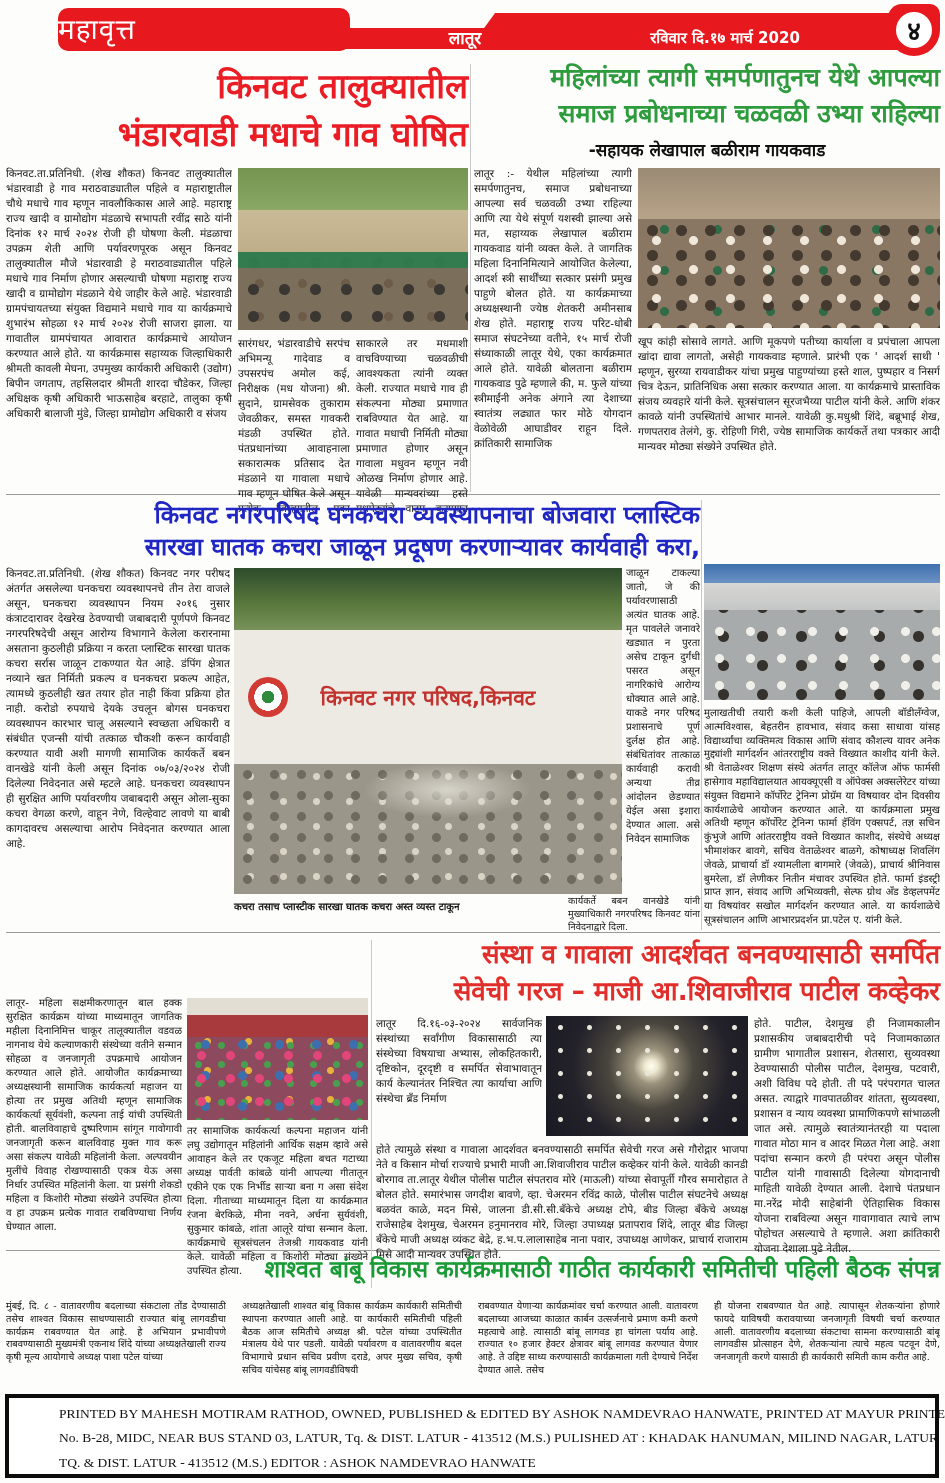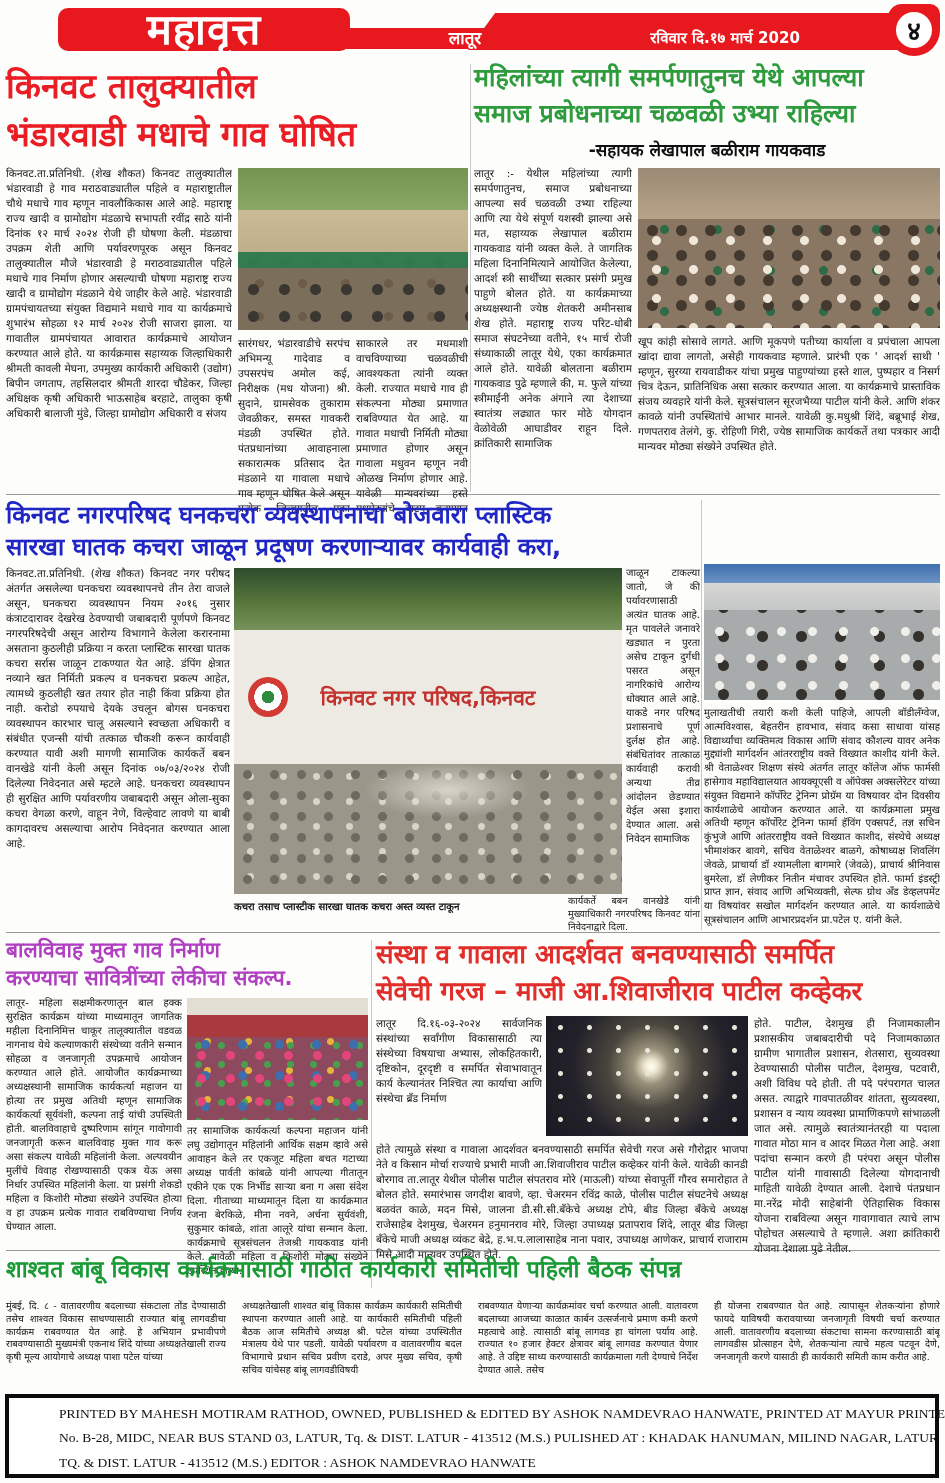--- a/index.html
+++ b/index.html
@@ -5,32 +5,32 @@
   html,body{margin:0;padding:0;background:#d8d8d8;}
   .page{position:relative;width:945px;height:1483px;margin:0 auto;background:#fdfdfc;
         font-family:"DejaVu Sans",sans-serif;overflow:hidden;}
   .abs{position:absolute;}
   
   .mast-strip{position:absolute;left:288px;top:28px;width:632px;height:21px;background:#e7191f;
               clip-path:polygon(1.5% 0,100% 0,99% 100%,0 100%);}
   .mast-strip2{position:absolute;left:468px;top:13px;width:452px;height:37px;background:#e7191f;
                clip-path:polygon(6% 0,100% 0,100% 100%,0 100%);}
   .mast-title{position:absolute;left:58px;top:8px;width:292px;height:43px;background:#e7191f;
-              border-radius:10px;color:#fff;font-weight:bold;font-size:42px;line-height:43px;
-              text-align:center;letter-spacing:1px;}
+              border-radius:10px;color:#fff;font-weight:normal;font-size:28px;line-height:43px;
+              text-align:left;letter-spacing:1px;}
   .mast-city{position:absolute;left:400px;top:27px;width:130px;height:22px;color:#fff;
              font-weight:bold;font-size:17px;line-height:22px;text-align:center;}
   .mast-date{position:absolute;left:610px;top:27px;width:230px;height:22px;color:#fff;
              font-weight:bold;font-size:15px;line-height:22px;text-align:center;}
   .page-badge{position:absolute;left:888px;top:4px;width:52px;height:52px;background:#e7191f;
               border-radius:14px 10px 26px 26px;display:flex;align-items:center;justify-content:center;}
   .page-badge .num{width:36px;height:36px;border-radius:50%;background:#fff;color:#111;
                    font-weight:bold;font-size:26px;display:flex;align-items:center;justify-content:center;}
   
-  .hl{margin:0;text-align:left;font-weight:bold;}
+  .hl{margin:0;text-align:right;font-weight:bold;}
   .body-text{font-size:10.5px;line-height:15px;text-align:justify;color:#151515;overflow:hidden;}
   .caption{font-size:10px;font-weight:bold;color:#1c1c1c;line-height:13px;}
   .rule-h{position:absolute;height:1px;background:#9a9a9a;}
   .rule-v{position:absolute;width:1px;background:#c9c9c9;}
   
   .hl-a1{font-size:34px;line-height:1.42;color:#ea1c24;}
   .hl-a2{font-size:25px;line-height:1.45;color:#2e9b3d;}
   .byline-a2{font-size:17px;font-weight:bold;color:#101010;text-align:center;margin:0;}
   .hl-a3{font-size:24px;line-height:1.32;color:#2026c4;}
   .hl-a4{font-size:22px;line-height:1.35;color:#a03fc0;}
@@ -150,24 +150,20 @@
     <div class="caption abs" style="left:562px;top:394px;width:132px;font-size:9.5px;font-weight:normal;text-align:justify;">कार्यकर्ते बबन वानखेडे यांनी मुख्याधिकारी नगरपरिषद किनवट यांना निवेदनाद्वारे दिला.</div>
     <div class="body-text abs" style="left:620px;top:66px;width:74px;height:324px;font-size:10px;line-height:14px;">जाळून टाकल्या जातो, जे की पर्यावरणासाठी अत्यंत घातक आहे. मृत पावलेले जनावरे खड्यात न पुरता असेच टाकून दुर्गंधी पसरत असून नागरिकांचे आरोग्य धोक्यात आले आहे. याकडे नगर परिषद प्रशासनाचे पूर्ण दुर्लक्ष होत आहे. संबंधितांवर तात्काळ कार्यवाही करावी अन्यथा तीव्र आंदोलन छेडण्यात येईल असा इशारा देण्यात आला. असे निवेदन सामाजिक</div>
   </section>
 
   <section class="abs" style="left:704px;top:500px;width:236px;height:430px;">
     <div class="photo photo-a4 abs" style="left:0;top:64px;width:236px;height:136px;"></div>
     <div class="body-text abs" style="left:0;top:206px;width:236px;height:222px;font-size:10px;line-height:13.8px;">मुलाखतीची तयारी कशी केली पाहिजे, आपली बॉडीलँग्वेज, आत्मविश्वास, बेहतरीन हावभाव, संवाद कसा साधावा यांसह विद्यार्थ्यांचा व्यक्तिमत्व विकास आणि संवाद कौशल्य यावर अनेक मुद्द्यांशी मार्गदर्शन आंतरराष्ट्रीय वक्ते विख्यात काशीद यांनी केले. श्री वेताळेश्वर शिक्षण संस्थे अंतर्गत लातूर कॉलेज ऑफ फार्मसी हासेगाव महाविद्यालयात आयक्यूएसी व ऑपेक्स अक्सलेरेटर यांच्या संयुक्त विद्यमाने कॉर्पोरेट ट्रेनिन्ग प्रोग्रॅम या विषयावर दोन दिवसीय कार्यशाळेचे आयोजन करण्यात आले. या कार्यक्रमाला प्रमुख अतिथी म्हणून कॉर्पोरेट ट्रेनिन्ग फार्मा हॅविंग एक्सपर्ट, तज्ञ सचिन कुंभुजे आणि आंतरराष्ट्रीय वक्ते विख्यात काशीद, संस्थेचे अध्यक्ष भीमाशंकर बावगे, सचिव वेताळेश्वर बाळगे, कोषाध्यक्ष शिवलिंग जेवळे, प्राचार्या डॉ श्यामलीला बागमारे (जेवळे), प्राचार्य श्रीनिवास बुमरेला, डॉ लेणीकर नितीन मंचावर उपस्थित होते. फार्मा इंडस्ट्री प्राप्त ज्ञान, संवाद आणि अभिव्यक्ती, सेल्फ ग्रोथ अँड डेव्हलपमेंट या विषयांवर सखोल मार्गदर्शन करण्यात आले. या कार्यशाळेचे सूत्रसंचालन आणि आभारप्रदर्शन प्रा.पटेल ए. यांनी केले.</div>
   </section>
 
   <section class="abs" style="left:6px;top:936px;width:362px;height:352px;">
-    <h1 class="hl hl-a5 abs" style="left:0;top:0;width:362px;">
-      <span>बालविवाह मुक्त गाव निर्माण</span><br>
-      <span>करण्याचा सावित्रींच्या लेकीचा संकल्प.</span>
-    </h1>
     <div class="body-text abs" style="left:0;top:60px;width:176px;height:290px;font-size:10px;line-height:14px;">लातूर- महिला सक्षमीकरणातून बाल हक्क सुरक्षित कार्यक्रम यांच्या माध्यमातून जागतिक महीला दिनानिमित्त चाकूर तालूक्यातील वडवळ नागनाथ येथे कल्याणकारी संस्थेच्या वतीने सन्मान सोहळा व जनजागृती उपक्रमाचे आयोजन करण्यात आले होते. आयोजीत कार्यक्रमाच्या अध्यक्षस्थानी सामाजिक कार्यकर्त्या महाजन या होत्या तर प्रमुख अतिथी म्हणून सामाजिक कार्यकर्त्या सूर्यवंशी, कल्पना ताई यांची उपस्थिती होती. बालविवाहाचे दुष्परिणाम सांगून गावोगावी जनजागृती करून बालविवाह मुक्त गाव करू असा संकल्प यावेळी महिलांनी केला. अल्पवयीन मुलींचे विवाह रोखण्यासाठी एकत्र येऊ असा निर्धार उपस्थित महिलांनी केला. या प्रसंगी शेकडो महिला व किशोरी मोठ्या संख्येने उपस्थित होत्या व हा उपक्रम प्रत्येक गावात राबविण्याचा निर्णय घेण्यात आला.</div>
     <div class="photo photo-a5 abs" style="left:181px;top:62px;width:181px;height:122px;"></div>
     <div class="body-text abs" style="left:181px;top:188px;width:181px;height:162px;font-size:10px;line-height:14px;">तर सामाजिक कार्यकर्त्या कल्पना महाजन यांनी लघु उद्योगातून महिलांनी आर्थिक सक्षम व्हावे असे आवाहन केले तर एकजूट महिला बचत गटाच्या अध्यक्ष पार्वती कांबळे यांनी आपल्या गीतातून एकीने एक एक निर्भीड साऱ्या बना ग असा संदेश दिला. गीताच्या माध्यमातून दिला या कार्यक्रमात रंजना बेरकिळे, मीना नवने, अर्चना सुर्यवंशी, सुकुमार कांबळे, शांता आलूरे यांचा सन्मान केला. कार्यक्रमाचे सूत्रसंचलन तेजश्री गायकवाड यांनी केले. यावेळी महिला व किशोरी मोठ्या संख्येने उपस्थित होत्या.</div>
   </section>
 
   <section class="abs" style="left:376px;top:936px;width:564px;height:352px;">
     <h1 class="hl hl-a6 abs" style="left:0;top:0;width:564px;">
       <span>संस्था व गावाला आदर्शवत बनवण्यासाठी समर्पित</span><br>
       <span>सेवेची गरज – माजी आ.शिवाजीराव पाटील कव्हेकर</span>
     </h1>

